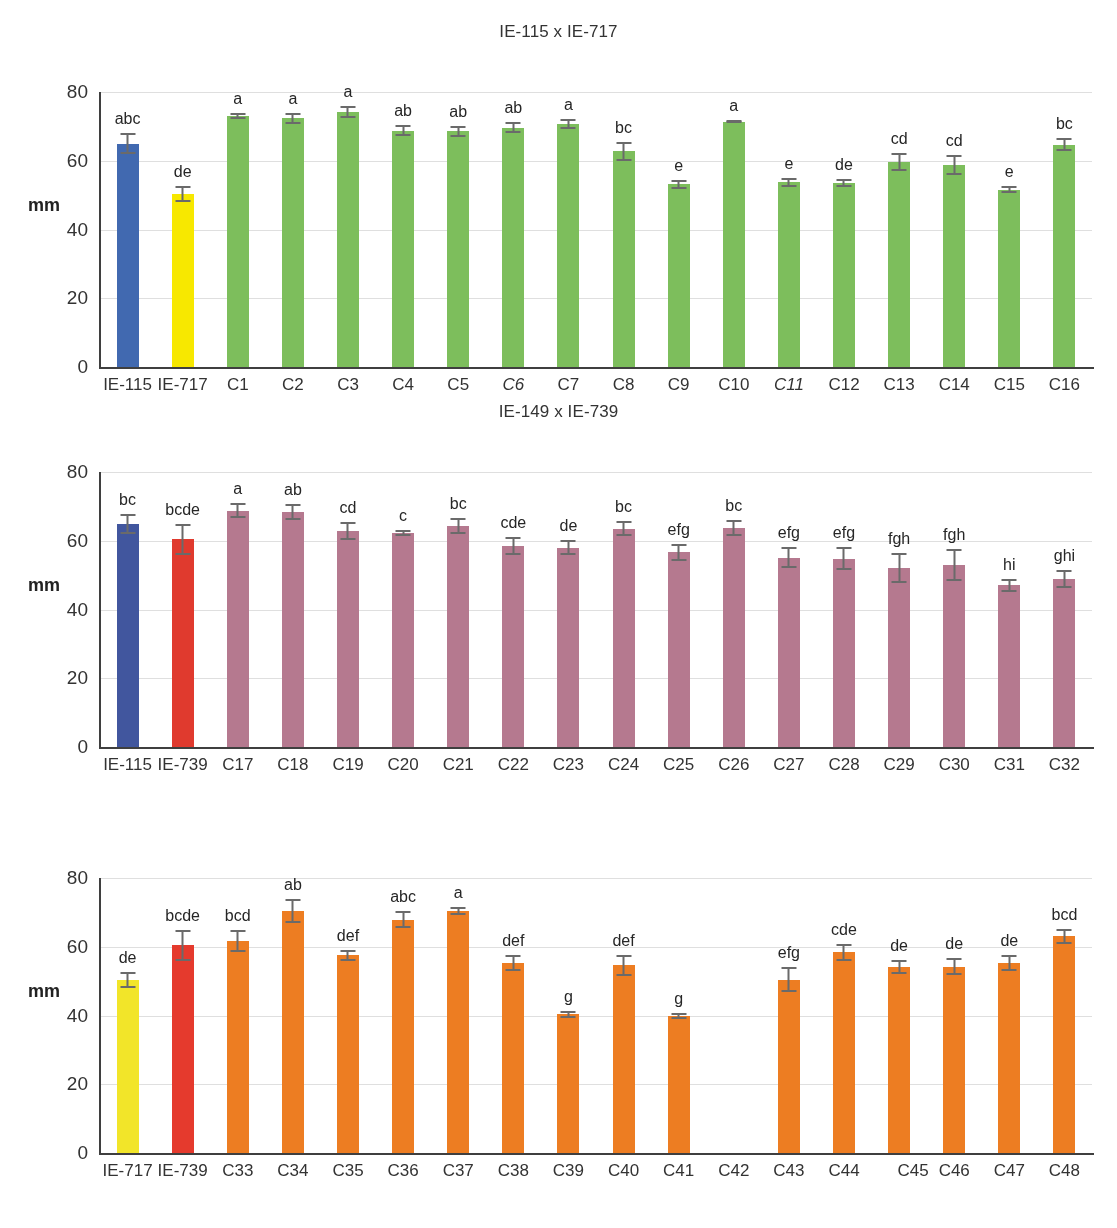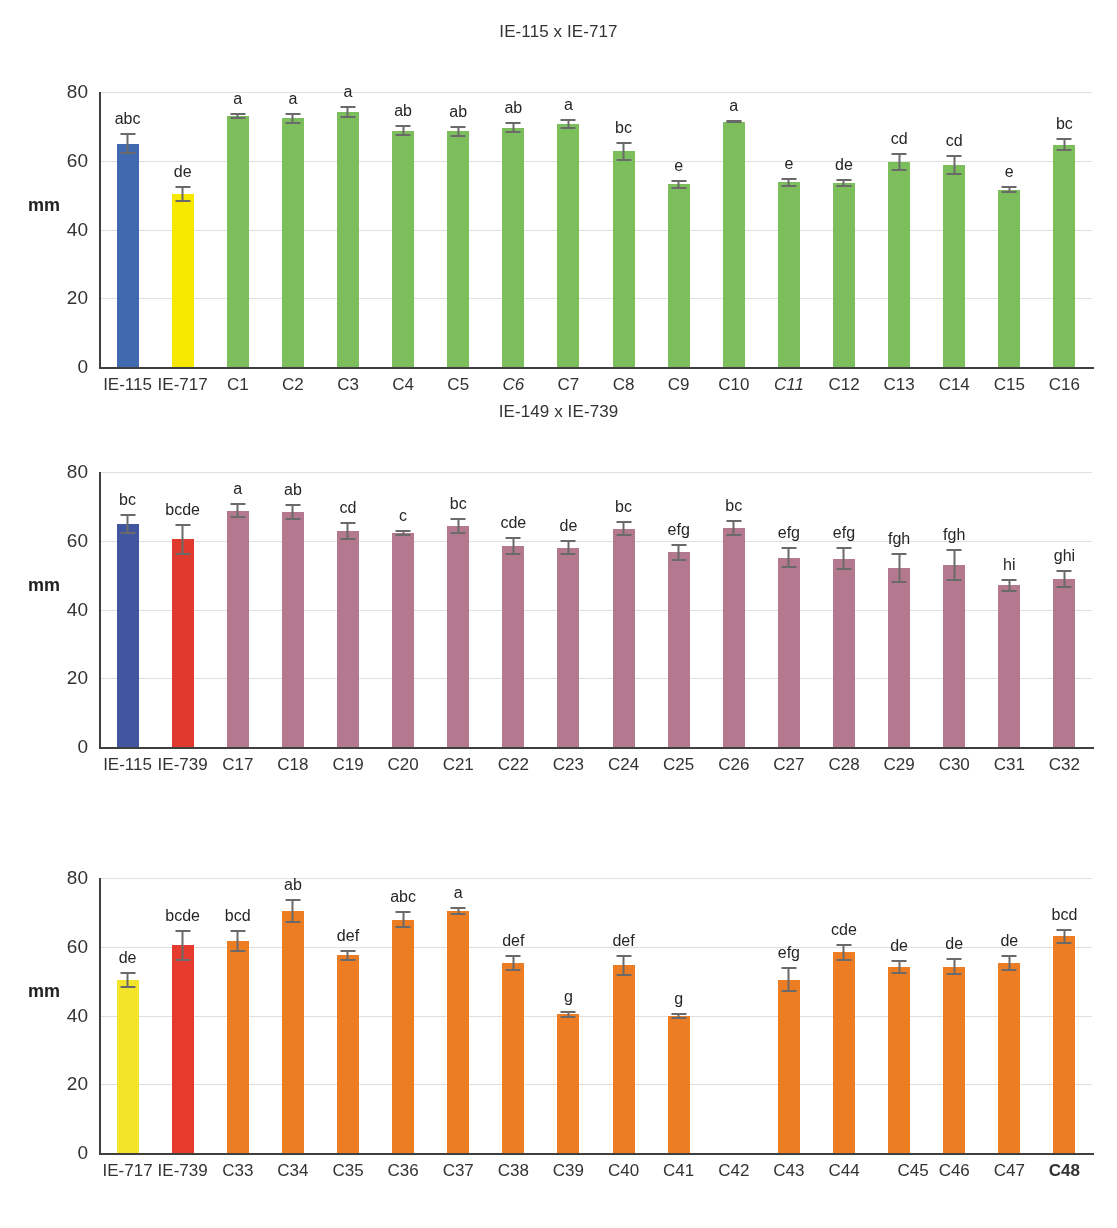--- a/index.html
+++ b/index.html
@@ -762,18 +762,18 @@
             <div class="xlabel" style="left: 413.333px;">C38</div>
             <div class="xlabel" style="left: 468.444px;">C39</div>
             <div class="xlabel" style="left: 523.556px;">C40</div>
             <div class="xlabel" style="left: 578.667px;">C41</div>
             <div class="xlabel" style="left: 633.778px;">C42</div>
             <div class="xlabel" style="left: 688.889px;">C43</div>
             <div class="xlabel" style="left: 744px;">C44</div>
             <div class="xlabel" style="left: 799.111px; margin-left: 14px;">C45</div>
             <div class="xlabel" style="left: 854.222px;">C46</div>
             <div class="xlabel" style="left: 909.333px;">C47</div>
-            <div class="xlabel" style="left: 964.444px; font-weight: bold;">C48</div>
+            <div class="xlabel" style="left: 964.444px;">C48</div>
           </div>
         </div>
       </div>
     </div>
 </div>
 
 </body></html>

